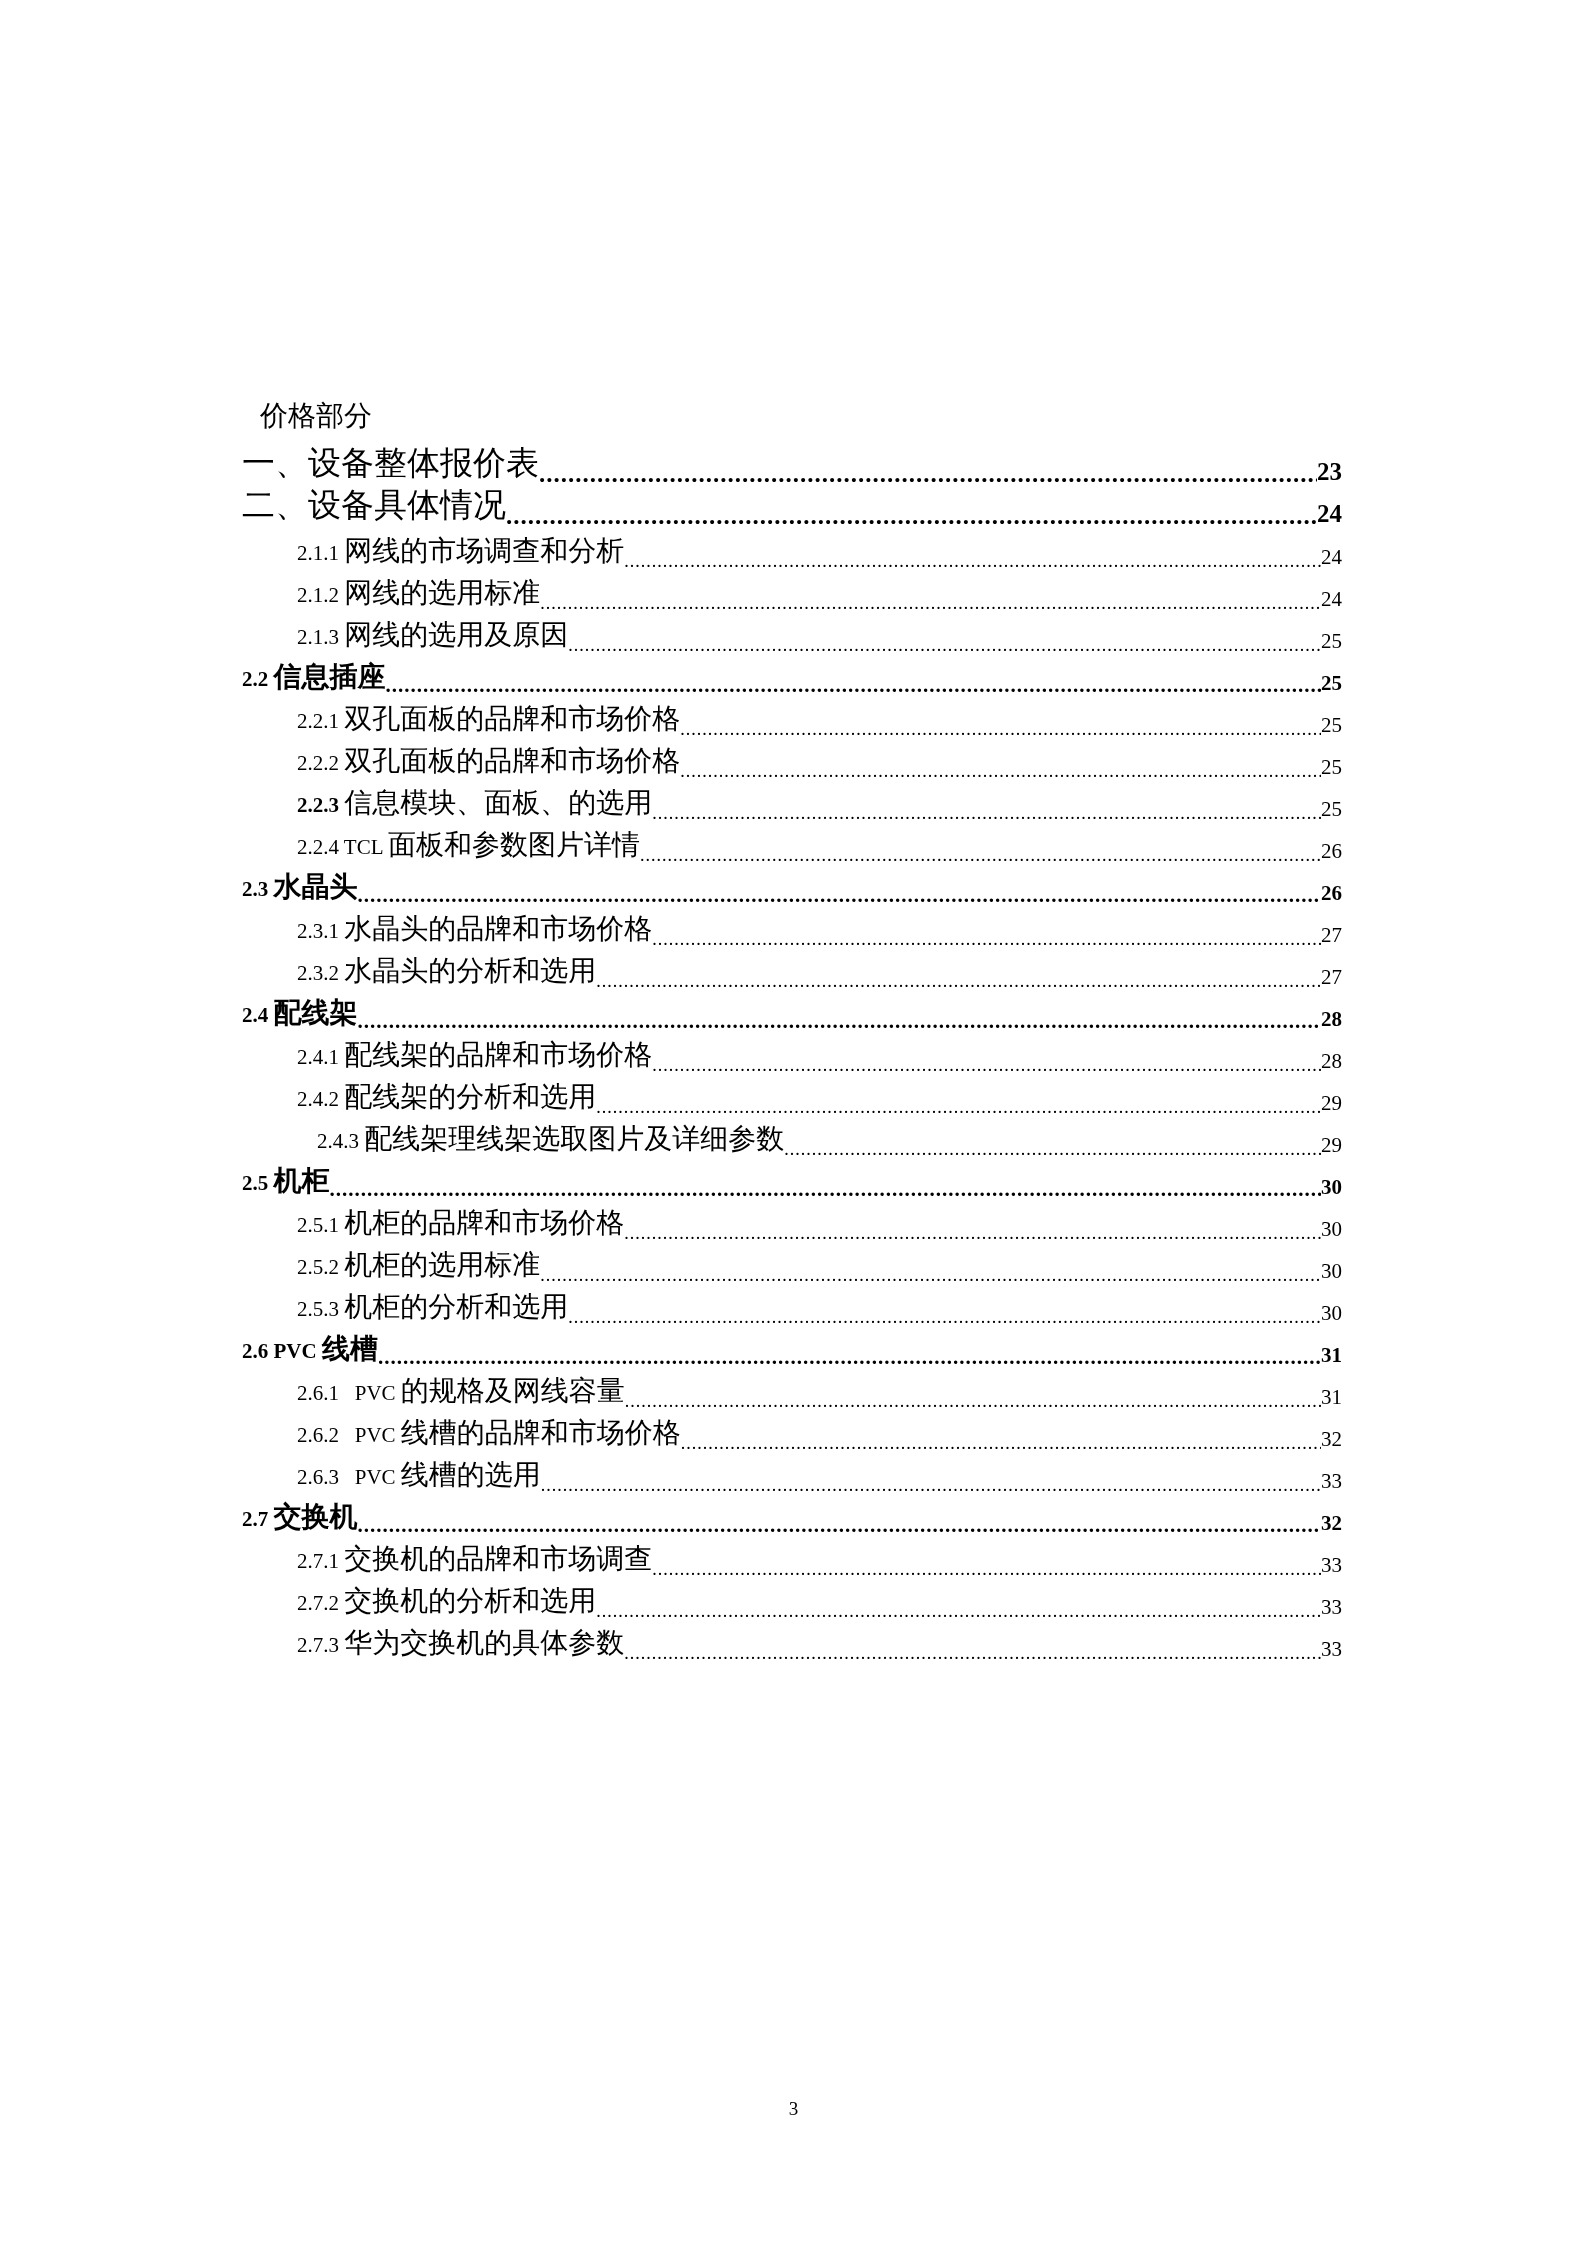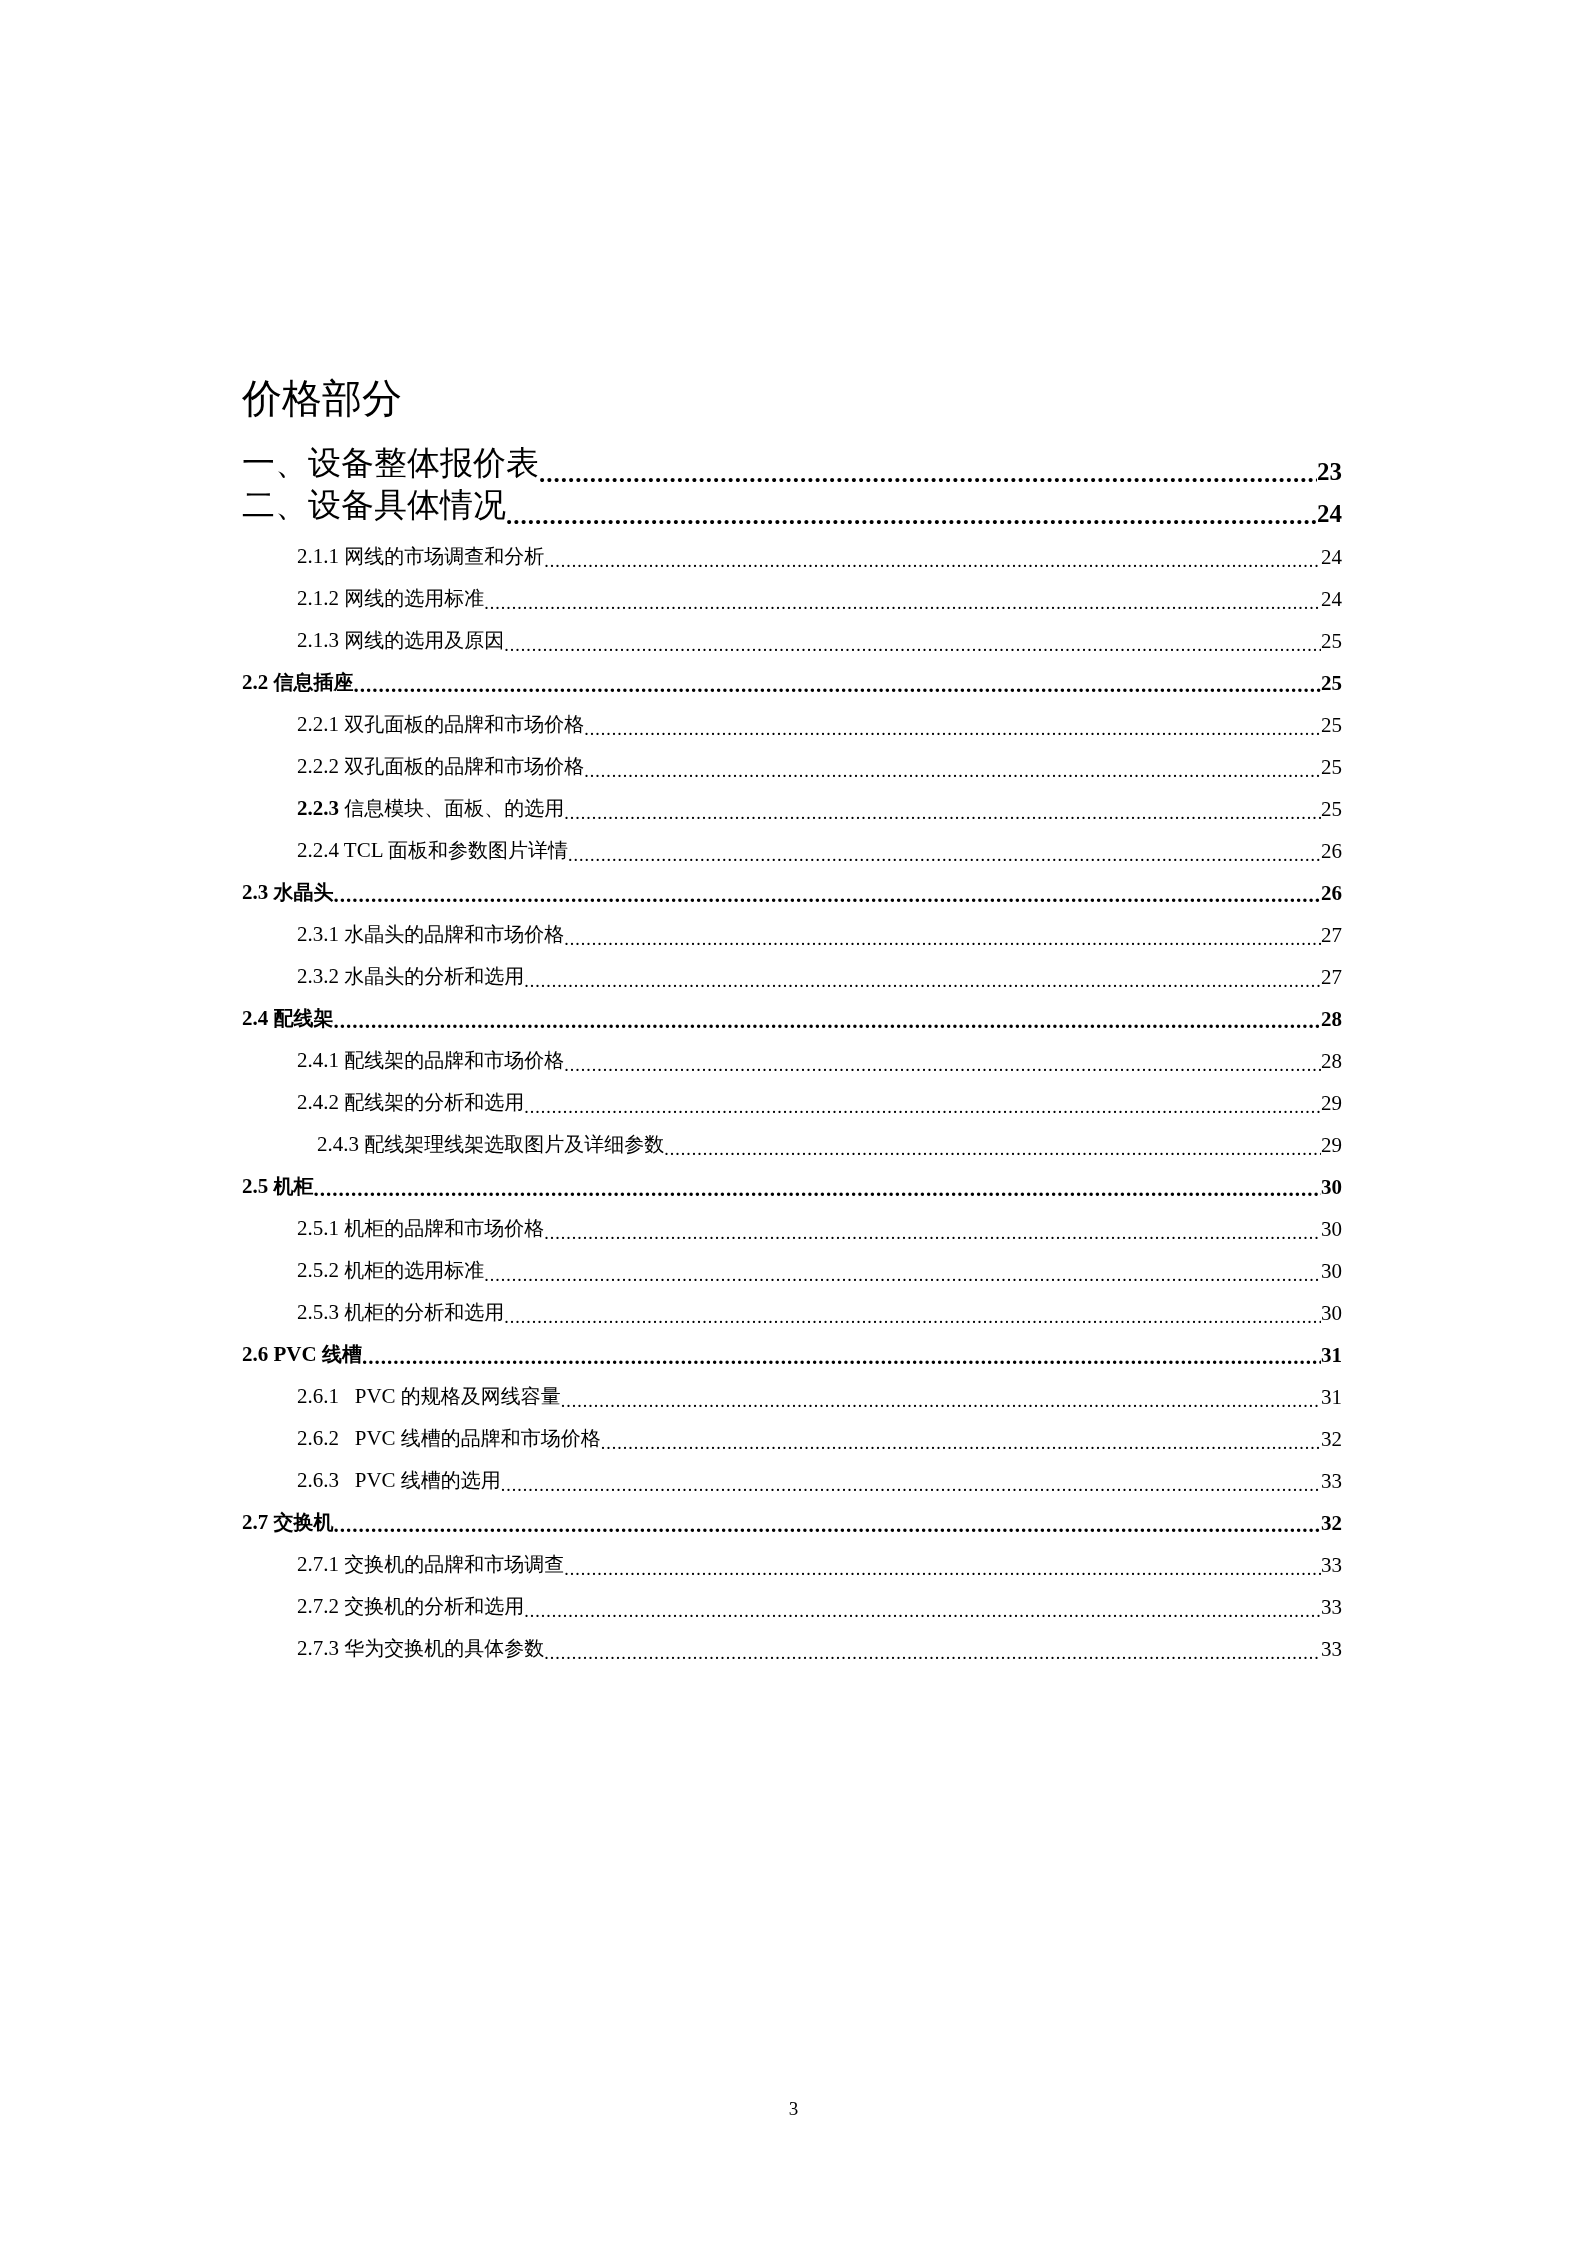--- a/index.html
+++ b/index.html
@@ -1,30 +1,30 @@
 <!DOCTYPE html>
 <html><head>
 <meta charset="utf-8">
 <style>
   html, body { margin: 0; padding: 0; background: #ffffff; }
   body { width: 1587px; height: 2245px; position: relative; overflow: hidden;
          font-family: "Liberation Serif", "DejaVu Serif", serif; color: #000; }
-  .page-title { position: absolute; left: 242px; top: 372px; font-size: 40px;
-                font-family: "DejaVu Sans", sans-serif; font-weight: normal; line-height: 52px; margin: 0; }
+  .page-title { position: absolute; left: 242px; top: 372px; font-size: 28px;
+                font-family: "DejaVu Sans", sans-serif; font-weight: normal; line-height: 52px; margin: 18px; }
   .toc { position: absolute; left: 242px; top: 444px; width: 1100px; }
   .toc-row { position: relative; height: 42px; display: flex; align-items: flex-end; }
   .toc-row .label { white-space: nowrap; background: #fff; padding-right: 0; z-index: 1; }
   .toc-row .leader { flex: 1; overflow: hidden; white-space: nowrap; letter-spacing: 1px; line-height: 1; }
   .toc-row .leader::after { content: "................................................................................................................................................................................................................................"; }
   .toc-row .page { white-space: nowrap; padding-left: 0; z-index: 1; }
   .lvl1 { font-size: 25px; font-weight: bold; }
   .lvl1 .label { font-family: "DejaVu Sans", sans-serif; font-weight: normal; font-size: 33px; }
   .lvl2 { font-size: 21px; font-weight: bold; }
   .lvl3 { font-size: 21px; font-weight: normal; padding-left: 55px; }
-  .lvl3 .label .txt, .lvl2 .label .txt { font-family: "DejaVu Sans", sans-serif; font-size: 20px; }
+  .lvl3 .label .txt, .lvl2 .label .txt { font-family: "DejaVu Sans", sans-serif; font-size: 28px; }
   .lvl3 .leader { font-size: 18px; }
   .page-number { position: absolute; left: 0; width: 1587px; top: 2098px; text-align: center; font-size: 19px; }
 </style>
 </head>
 <body>
 
 <h1 class="page-title">价格部分</h1>
 
 <div class="toc" id="toc">
     <div class="toc-row lvl1">

